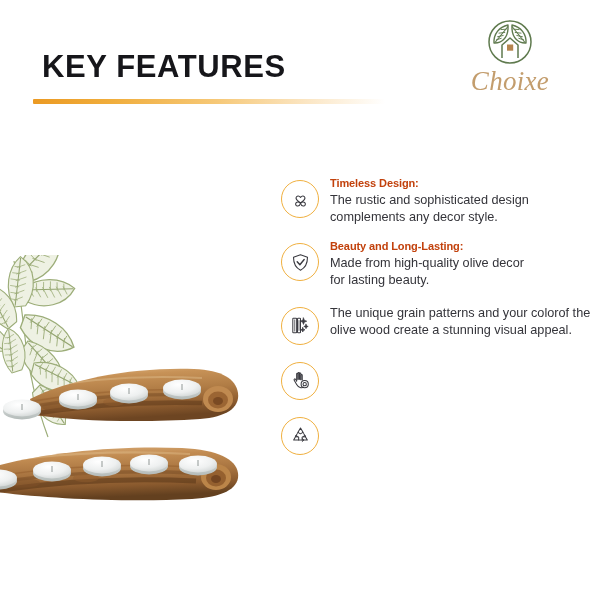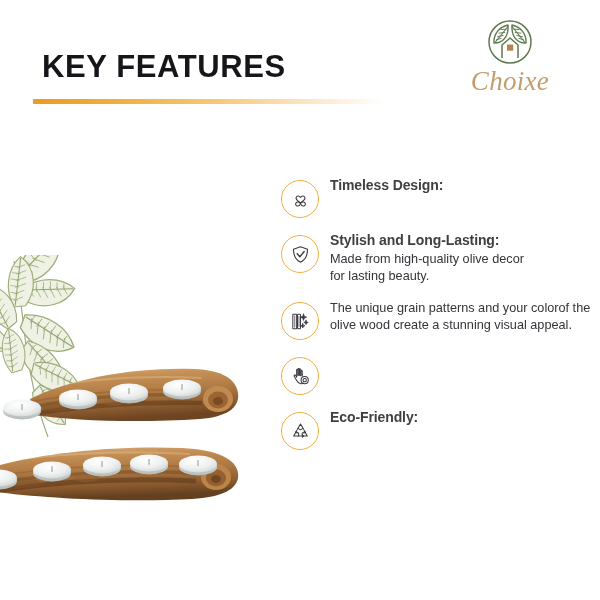--- a/index.html
+++ b/index.html
@@ -130,23 +130,23 @@
     width: 21px;
     height: 21px;
     display: block;
   }
   .feature-text {
     flex: 1 1 auto;
     margin-left: 11px;
     padding-top: 1px;
   }
   .feature-title {
-    font-size: 14px;
+    font-size: 11px;
     font-weight: 700;
-    color: #404040;
+    color: #c2410c;
     line-height: 1.25;
     letter-spacing: -0.1px;
   }
   .feature-desc {
     font-size: 12.7px;
     font-weight: 400;
     color: #34343a;
     line-height: 1.36;
     margin-top: 1px;
     white-space: pre-line;
@@ -351,32 +351,34 @@
     <div class="feature-row">
       <div class="feature-icon-wrap">
         <svg viewBox="0 0 24 24" fill="none" stroke="#3a3a40" stroke-width="1.25" stroke-linecap="round" stroke-linejoin="round">
           <path d="M12 9.6 C 10.4 7.2 7.4 7.6 6.9 10 C 6.5 12 9 13.9 12 16 C 15 13.9 17.5 12 17.1 10 C 16.6 7.6 13.6 7.2 12 9.6 Z"></path>
           <path d="M12 16.4 C 10.4 14.5 8.2 14.4 7.1 15.6 C 5.9 16.9 6.4 19 8.2 19.4 C 10 19.8 11.4 18.3 12 16.4 Z"></path>
           <path d="M12 16.4 C 13.6 14.5 15.8 14.4 16.9 15.6 C 18.1 16.9 17.6 19 15.8 19.4 C 14 19.8 12.6 18.3 12 16.4 Z"></path>
         </svg>
       </div>
       <div class="feature-text">
         <div class="feature-title">Timeless Design:</div>
+        <div class="feature-desc">The rustic and sophisticated design
+complements any decor style.</div>
       </div>
     </div>
 
     <div class="feature-row">
       <div class="feature-icon-wrap">
         <svg viewBox="0 0 24 24" fill="none" stroke="#3a3a40" stroke-width="1.25" stroke-linecap="round" stroke-linejoin="round">
           <path d="M12 3.2 L20 6.1 C 20 13 17.4 18.2 12 20.8 C 6.6 18.2 4 13 4 6.1 Z"></path>
           <path d="M8.2 11.2 L11.3 14.6 L16.2 8.6" stroke-width="1.6"></path>
         </svg>
       </div>
       <div class="feature-text">
-        <div class="feature-title">Stylish and Long-Lasting:</div>
+        <div class="feature-title">Beauty and Long-Lasting:</div>
         <div class="feature-desc">Made from high-quality olive decor
 for lasting beauty.</div>
       </div>
     </div>
 
     <div class="feature-row">
       <div class="feature-icon-wrap">
         <svg viewBox="0 0 24 24" fill="none" stroke="#3a3a40" stroke-width="1.15" stroke-linecap="round" stroke-linejoin="round">
           <rect x="3.2" y="3.6" width="4.4" height="16.8" rx="0.7"></rect>
           <path d="M5.4 5.6 L5.4 18.4" stroke-width="0.85"></path>
@@ -416,18 +418,17 @@
           <path d="M19.8 17.2 L16.9 12.2 L13.9 13.9 L13.9 17.2 Z"></path>
           <path d="M9.1 8.4 L6.3 13.2" stroke-width="1.05"></path>
           <path d="M14.9 8.4 L17.6 13.1" stroke-width="1.05"></path>
           <path d="M9.9 17.2 L15 17.2" stroke-width="1.05"></path>
           <path d="M7.4 11.3 L6.1 13.4 L8.5 13.7" stroke-width="1.05"></path>
           <path d="M16.6 11.3 L17.9 13.4 L15.5 13.7" stroke-width="1.05"></path>
           <path d="M14 15.6 L15.9 17.2 L14 18.8" stroke-width="1.05"></path>
         </svg>
       </div>
       <div class="feature-text">
-        <div class="feature-title">Eco-Friendly:</div>
       </div>
     </div>
 
   </div>
 </div>
 
 </body></html>

